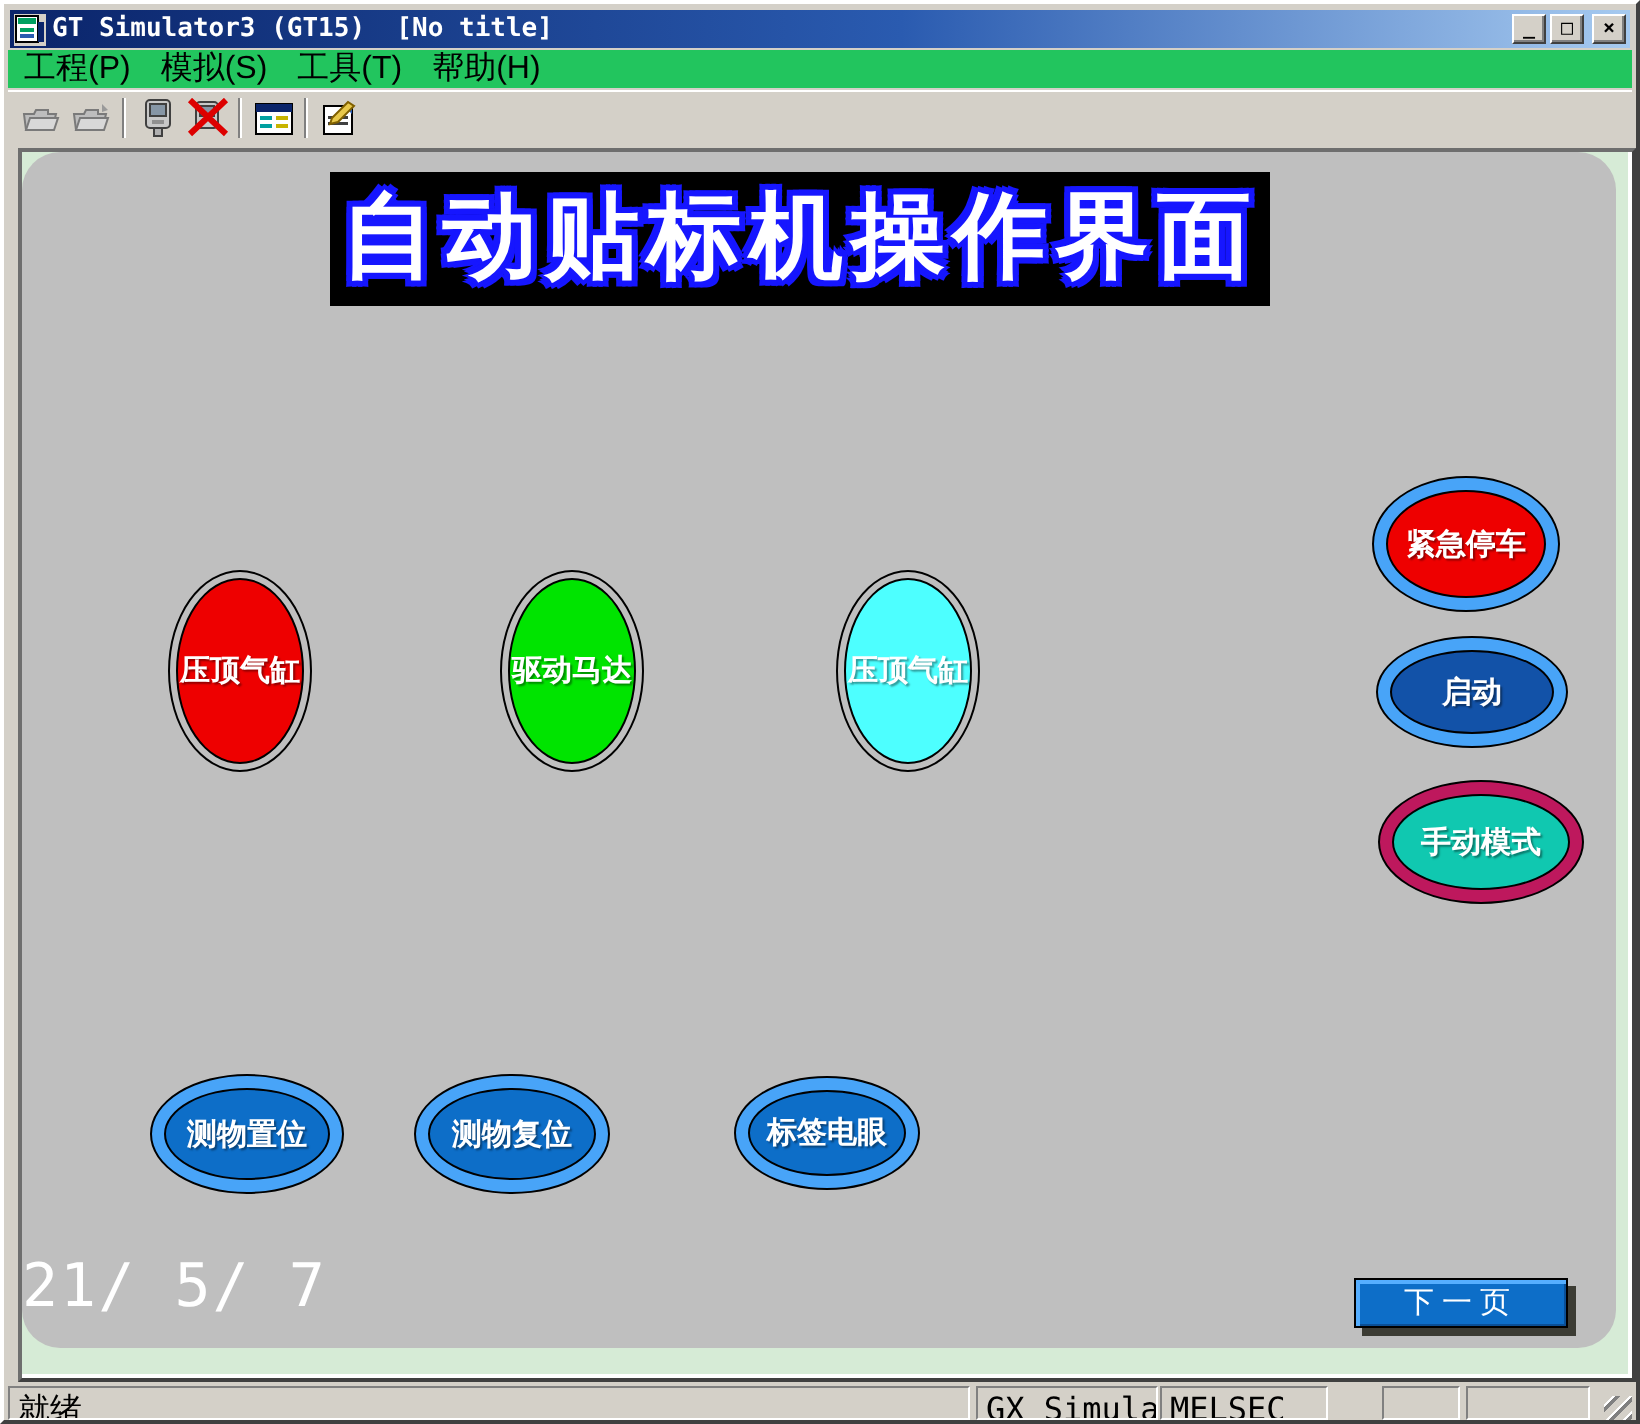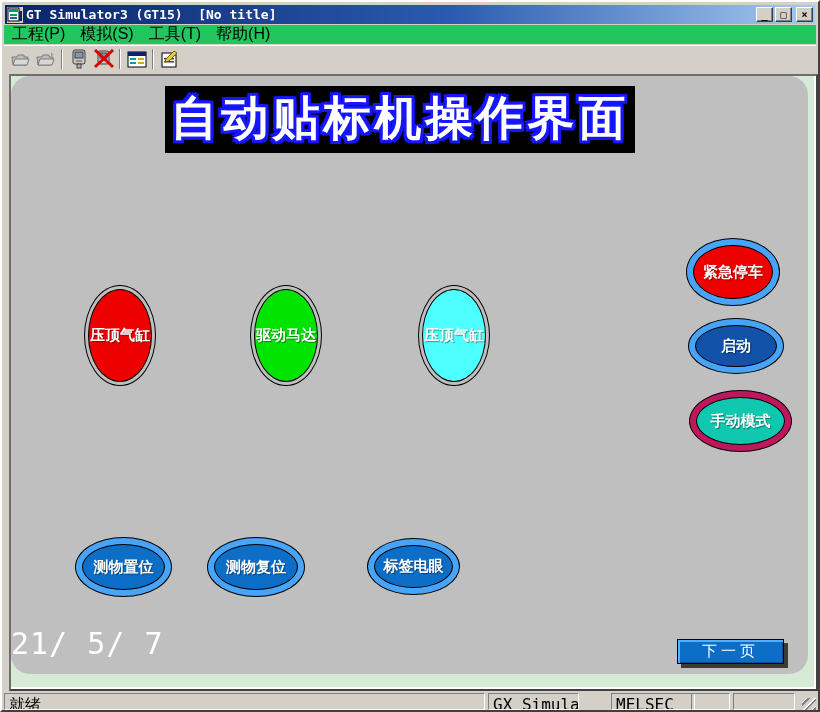--- a/index.html
+++ b/index.html
@@ -66,21 +66,21 @@
     background:#0d6ec8;border:1px solid #000;color:#fff;font-size:15px;
     display:flex;align-items:center;justify-content:center;letter-spacing:4px;
     box-shadow:inset 2px 2px 0 #55aeff,inset -1px -1px 0 #0a4f96,4px 4px 0 #3c3c34;}
   
   .statusbar{position:absolute;left:2px;right:2px;top:689px;height:21px;background:#d4d0c8;}
   .spanel{position:absolute;top:2px;height:17px;border:1px solid;border-color:#808080 #fff #fff #808080;
     font-size:16px;color:#000;padding:1px 4px;overflow:hidden;white-space:nowrap;
     font-family:"DejaVu Sans Mono",monospace;}
   .sp-msg{left:0px;width:481px;font-family:"Liberation Sans",sans-serif;}
   .sp-1{left:484px;width:91px;}
-  .sp-2{left:576px;width:84px;margin-left:31px;}
+  .sp-2{left:576px;width:84px;}
   .sp-3{left:687px;width:39px;}
   .sp-4{left:729px;width:62px;}
   .grip{position:absolute;right:0;bottom:0;width:14px;height:14px;
     background:repeating-linear-gradient(135deg,transparent 0 3px,#fff 3px 4px,#808080 4px 6px);}
 </style>
 </head>
 <body>
 
 <div class="window">
 

